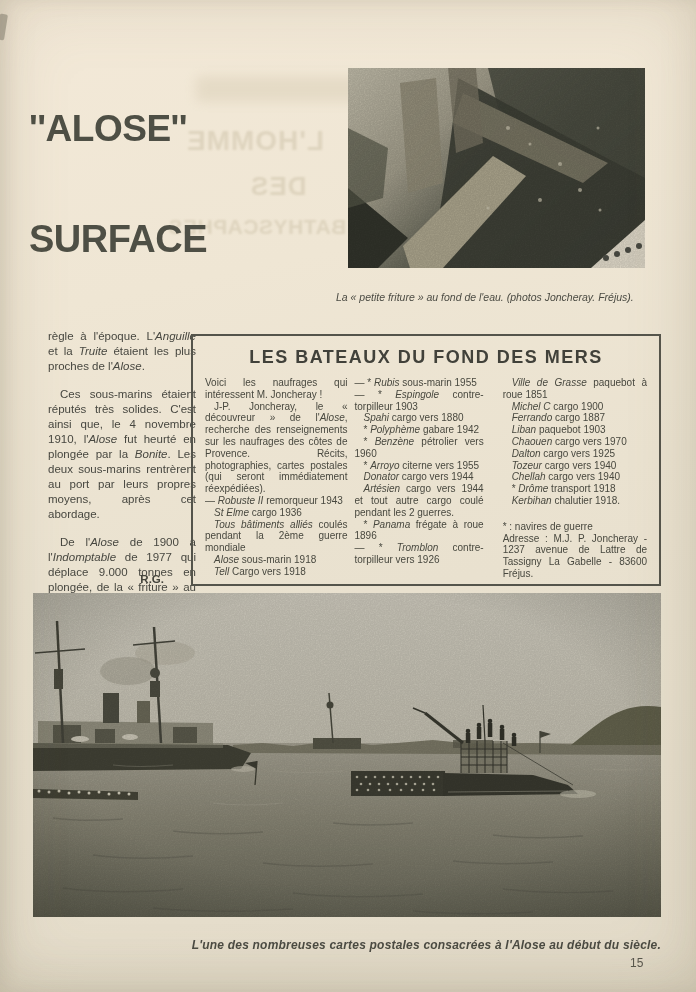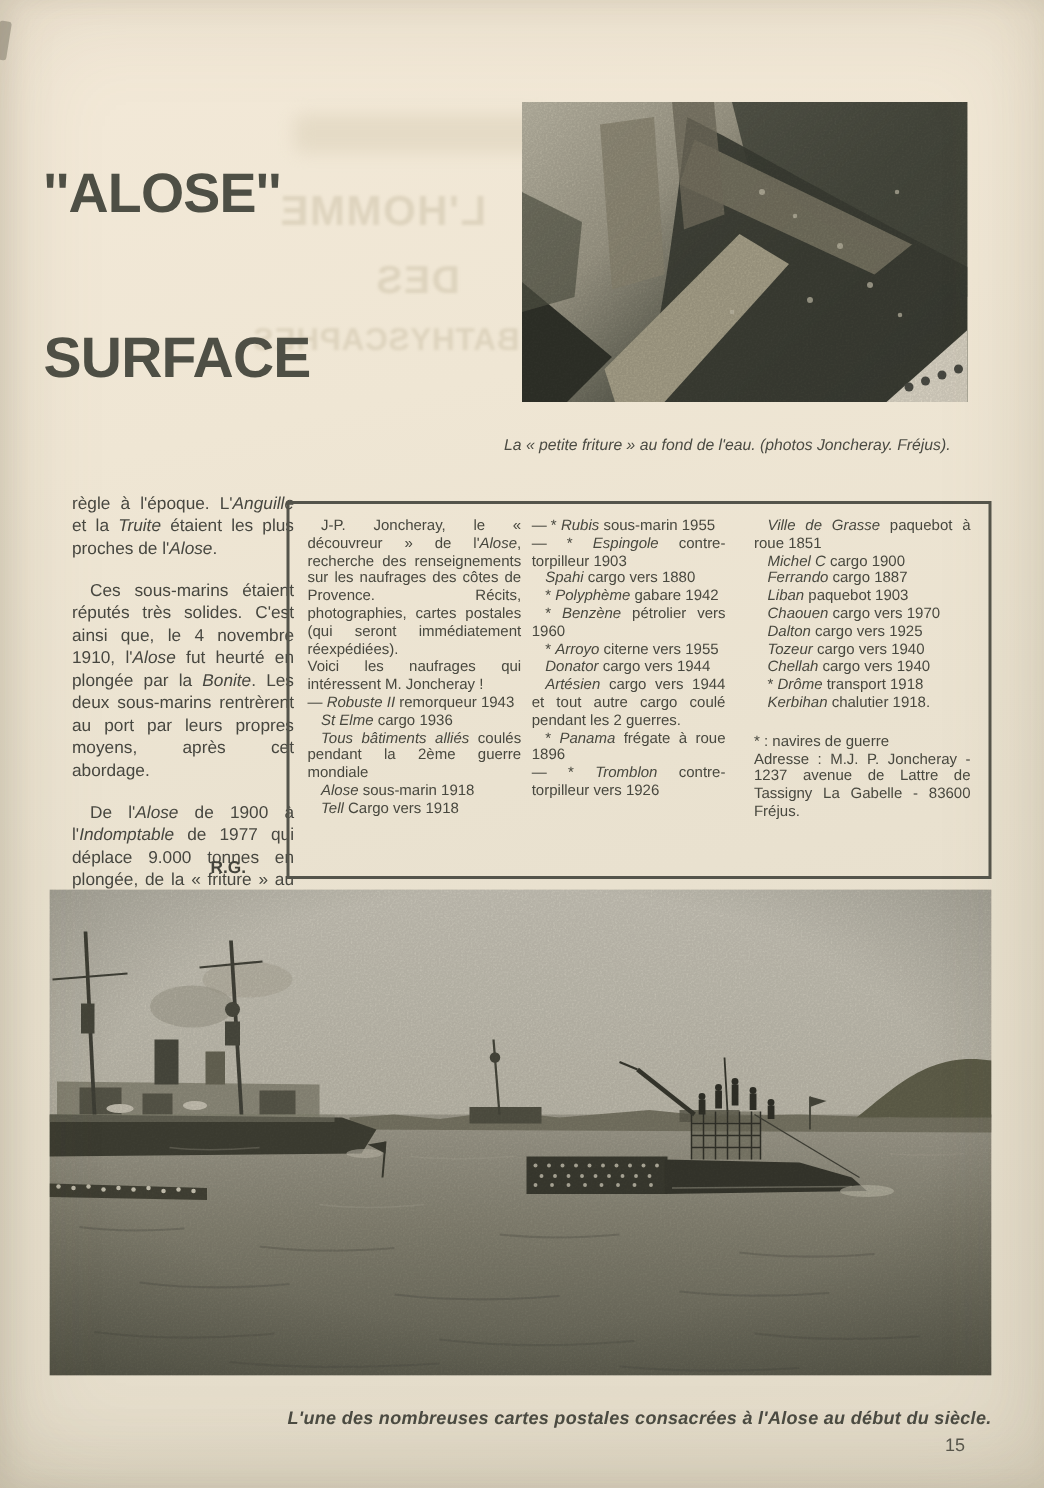--- a/index.html
+++ b/index.html
@@ -108,24 +108,25 @@
           <circle cx="269" cy="186" r="3"></circle>
           <circle cx="280" cy="182" r="3"></circle>
           <circle cx="291" cy="178" r="3"></circle>
       </g>
       <rect width="297" height="200" filter="url(#gr)" opacity="0.16"></rect>
     </svg>
   </figure>
   <p class="cap-top">La « petite friture » au fond de l'eau. (photos Joncheray. Fréjus).</p>
 
   <section class="wreckbox">
+    <h2>LES BATEAUX DU FOND DES MERS</h2>
     <div class="cols">
       <div class="col c1">
+          <p class="entry flush"><span>Voici les naufrages qui intéressent M. Joncheray !</span></p>
           <p class="entry"><span>J-P. Joncheray, le « découvreur » de l'</span><span class="it">Alose</span><span>, recherche des renseignements sur les naufrages des côtes de Provence. Récits, photographies, cartes postales (qui seront immédiatement réexpédiées).</span></p>
-          <p class="entry flush"><span>Voici les naufrages qui intéressent M. Joncheray !</span></p>
           <p class="entry flush"><span>— </span><span class="it">Robuste II</span><span> remorqueur 1943</span></p>
           <p class="entry"><span class="it">St Elme</span><span> cargo 1936</span></p>
           <p class="entry"><span class="it">Tous bâtiments alliés</span><span> coulés pendant la 2ème guerre mondiale</span></p>
           <p class="entry"><span class="it">Alose</span><span> sous-marin 1918</span></p>
           <p class="entry"><span class="it">Tell</span><span> Cargo vers 1918</span></p>
         </div>
       <div class="col c2">
           <p class="entry flush"><span>— * </span><span class="it">Rubis</span><span> sous-marin 1955</span></p>
           <p class="entry flush"><span>— * </span><span class="it">Espingole</span><span> contre-torpilleur 1903</span></p>
           <p class="entry"><span class="it">Spahi</span><span> cargo vers 1880</span></p>

